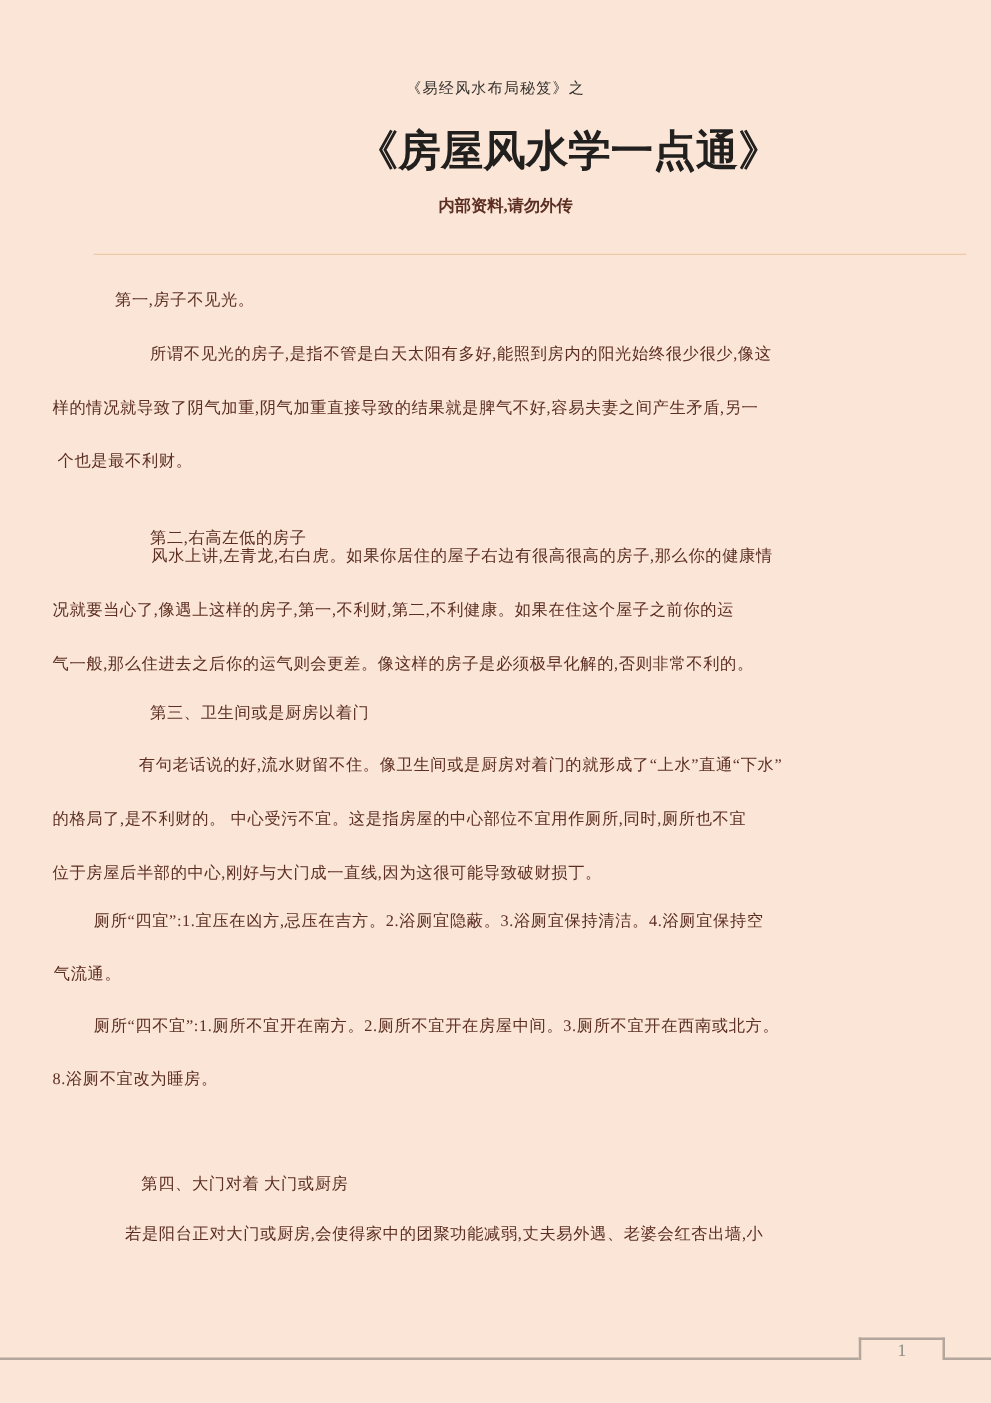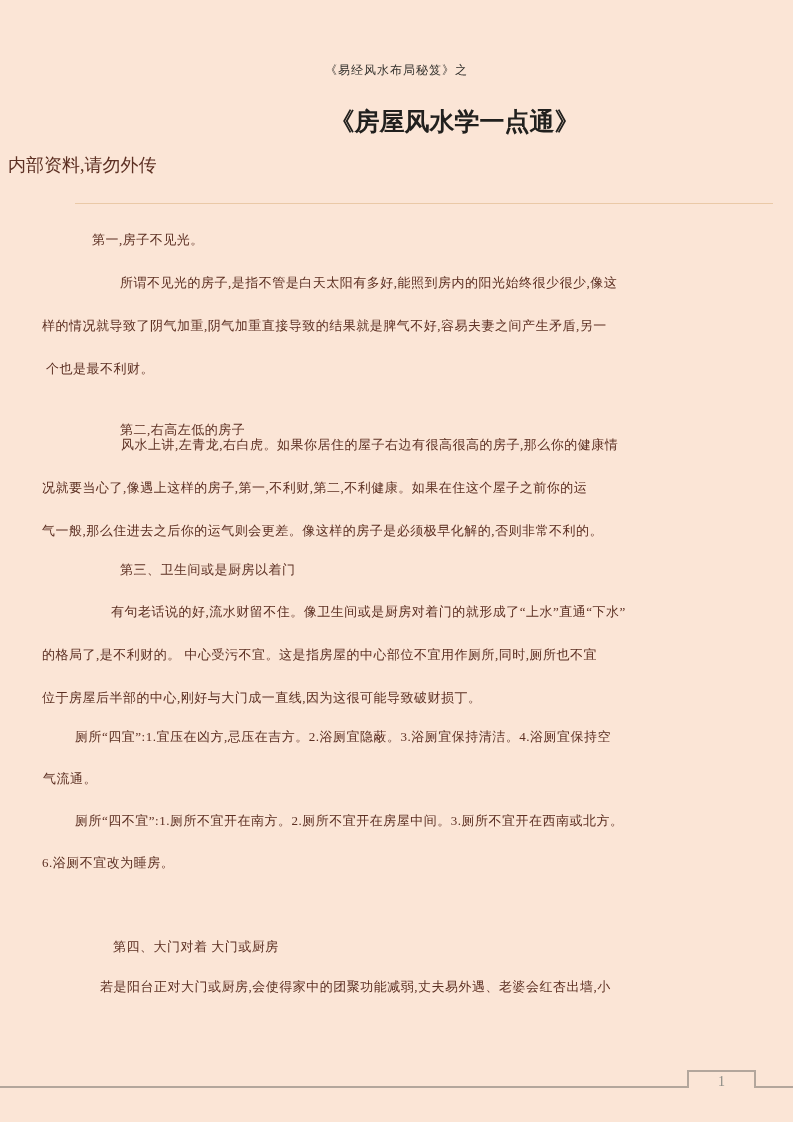--- a/index.html
+++ b/index.html
@@ -23,27 +23,29 @@
     letter-spacing:1px;
   }
   .doc-title-wrap {
     position:absolute; top:101px; left:0; width:100%;
     text-align:center;
   }
   .doc-title {
     position:relative; left:58px;
     font-family:"Liberation Sans", sans-serif;
     font-weight:bold;
-    font-size:25px; line-height:40px;
+    font-size:34px; line-height:40px;
     color:var(--title-text,#21201e);
   }
   .subtitle {
     position:absolute; top:156px; left:0; width:100%;
-    font-size:18px; line-height:18px;
+    text-align:center;
+    font-size:13px; line-height:18px;
     color:var(--body-text,#5c2f22);
+    font-weight:bold;
   }
   .subtitle span { position:relative; left:8px; }
 
   .header-rule {
     position:absolute; top:203px; left:75px; width:698px; height:0;
     border-top:1.5px solid var(--header-rule,#eac9a7);
   }
 
   
   .body-line {
@@ -100,21 +102,21 @@
       <div class="body-line" style="left: 121px; top: 435px;">风水上讲,左青龙,右白虎。如果你居住的屋子右边有很高很高的房子,那么你的健康情</div>
       <div class="body-line" style="left: 42px; top: 478px;">况就要当心了,像遇上这样的房子,第一,不利财,第二,不利健康。如果在住这个屋子之前你的运</div>
       <div class="body-line" style="left: 42px; top: 521px;">气一般,那么住进去之后你的运气则会更差。像这样的房子是必须极早化解的,否则非常不利的。</div>
       <div class="body-line" style="left: 120px; top: 560px;">第三、卫生间或是厨房以着门</div>
       <div class="body-line" style="left: 111px; top: 602px; text-align: center;">有句老话说的好,流水财留不住。像卫生间或是厨房对着门的就形成了“上水”直通“下水”</div>
       <div class="body-line" style="left: 42px; top: 645px;">的格局了,是不利财的。 中心受污不宜。这是指房屋的中心部位不宜用作厕所,同时,厕所也不宜</div>
       <div class="body-line" style="left: 42px; top: 688px;">位于房屋后半部的中心,刚好与大门成一直线,因为这很可能导致破财损丁。</div>
       <div class="body-line" style="left: 75px; top: 727px;">厕所“四宜”:1.宜压在凶方,忌压在吉方。2.浴厕宜隐蔽。3.浴厕宜保持清洁。4.浴厕宜保持空</div>
       <div class="body-line" style="left: 43px; top: 769px;">气流通。</div>
       <div class="body-line" style="left: 75px; top: 811px;">厕所“四不宜”:1.厕所不宜开在南方。2.厕所不宜开在房屋中间。3.厕所不宜开在西南或北方。</div>
-      <div class="body-line" style="left: 42px; top: 853px;">6.浴厕不宜改为睡房。</div>
+      <div class="body-line" style="left: 42px; top: 853px;">8.浴厕不宜改为睡房。</div>
       <div class="body-line" style="left: 113px; top: 937px;">第四、大门对着 大门或厨房</div>
       <div class="body-line" style="left: 100px; top: 977px;">若是阳台正对大门或厨房,会使得家中的团聚功能减弱,丈夫易外遇、老婆会红杏出墙,小</div>
     </div>
 
   <div class="footer-rule"></div>
   <div class="page-number-tab">
     <span class="page-number">1</span>
   </div>
 
 </div>

